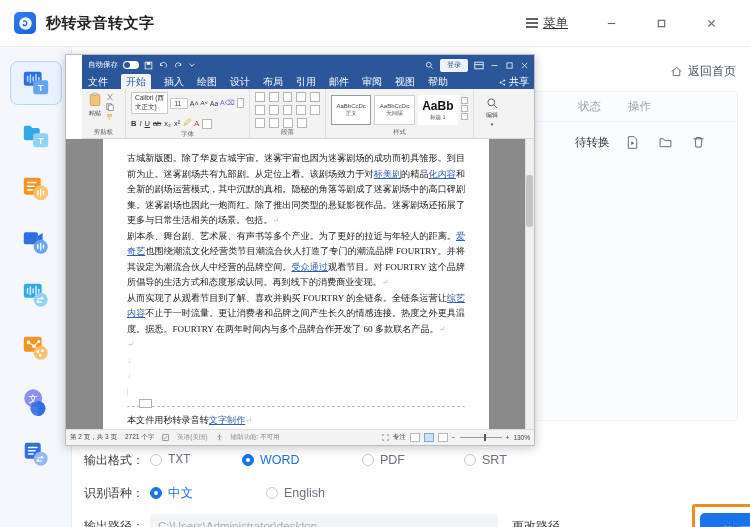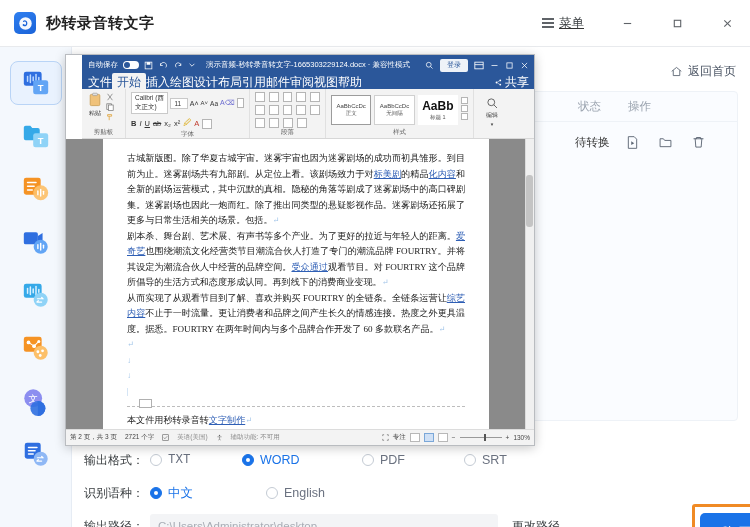--- a/index.html
+++ b/index.html
@@ -19,21 +19,21 @@
     background:#ffffff; border-bottom:1px solid #e8eaed;
     display:flex; align-items:center;
   }
   .logo {
     width:22px; height:22px; margin-left:14px; border-radius:5px;
     background:linear-gradient(150deg,#2f7ff0,#1a63d8);
     display:flex; align-items:center; justify-content:center;
   }
   .logo svg { display:block; }
   .app-title { margin-left:10px; font-size:15px; font-weight:bold; color:#222; letter-spacing:.5px; }
-  .tb-right { margin-left:auto; display:flex; align-items:center; gap:16px; padding-right:6px;text-decoration:underline; }
+  .tb-right { margin-left:auto; display:flex; align-items:center; gap:16px; padding-right:22px;text-decoration:underline; }
   .menu-btn { display:flex; align-items:center; gap:5px; font-size:12.5px; color:#3c4043; padding:5px 10px; cursor:pointer; }
   .hamb { display:inline-flex; flex-direction:column; gap:2.5px; }
   .hamb i { display:block; width:12px; height:1.4px; background:#5f6368; }
   .winbtn { width:34px; height:30px; display:flex; align-items:center; justify-content:center; color:#5f6368; font-size:13px; cursor:pointer; }
   .winbtn svg { display:block; }
 
   
   .sidebar {
     position:absolute; left:0; top:47px; width:72px; height:480px;
     background:#f4f8fd; border-right:1px solid #e6ecf4;
@@ -115,21 +115,21 @@
   }
   .qat { display:flex; align-items:center; gap:5px; padding-left:3px; }
   .qat-lbl { font-size:7.5px; }
   .toggle { width:16px; height:8px; border-radius:4px; background:#fff; position:relative; display:inline-block; }
   .toggle::after { content:""; position:absolute; left:1px; top:1px; width:6px; height:6px; border-radius:50%; background:#2b579a; }
   .w-doc-title { position:absolute; left:0; right:0; text-align:center; font-size:7.5px; pointer-events:none; }
   .w-title-right { margin-left:auto; display:flex; align-items:center; gap:6px; padding-right:2px; }
   .signin { background:#eef2f8; color:#2b579a; font-size:7px; padding:1.5px 7px; border-radius:2px; }
   .w-tabs {
     height:14px; background:#2b579a; color:#fff; display:flex; align-items:center;
-    font-size:12px; padding-left:6px; position:relative;
+    font-size:10px; padding-left:6px; gap:13px; position:relative;
   }
   .w-tab { cursor:pointer; }
   .w-tab.active { background:#f3f3f3; color:#2b579a; padding:1px 5px; border-radius:2px 2px 0 0; }
   .w-share { position:absolute; right:5px; display:flex; align-items:center; gap:3px; }
   .w-ribbon {
     height:50px; background:#f3f3f3; border-bottom:1px solid #d7d7d7;
     display:flex; align-items:stretch; font-size:7px; color:#333; position:relative;
   }
   .rgroup { display:flex; flex-direction:column; justify-content:space-between; padding:3px 5px 0 5px; border-right:1px solid #e0e0e0; }
   .rgroup-name { text-align:center; font-size:6.5px; color:#666; padding-bottom:1px; }
@@ -419,21 +419,20 @@
             <path d="M3 3v3h3" fill="none" stroke="#fff" stroke-width="1"></path>
           </svg>
         <svg width="9" height="9" viewBox="0 0 12 12">
             <path d="M9 6a3.5 3.5 0 10-6 2.4" fill="none" stroke="#fff" stroke-width="1"></path>
             <path d="M9 3.2V6H6.2" fill="none" stroke="#fff" stroke-width="1"></path>
           </svg>
         <svg width="8" height="8" viewBox="0 0 10 10">
             <path d="M2 3.5L5 6.5l3-3" fill="none" stroke="#fff" stroke-width="1"></path>
           </svg>
       </div>
-      <div class="w-doc-title">演示音频-秒转录音转文字-1665303229124.docx  ·  兼容性模式</div>
       <div class="w-title-right">
         <svg width="9" height="9" viewBox="0 0 12 12">
             <circle cx="5" cy="5" r="3.2" fill="none" stroke="#fff" stroke-width="1"></circle>
             <line x1="7.4" y1="7.4" x2="10" y2="10" stroke="#fff" stroke-width="1"></line>
           </svg>
         <span class="signin">登录</span>
         <svg width="10" height="9" viewBox="0 0 12 10">
             <rect x="1" y="1" width="10" height="8" fill="none" stroke="#fff" stroke-width="1"></rect>
             <line x1="1" y1="4" x2="11" y2="4" stroke="#fff" stroke-width="1"></line>
           </svg>

